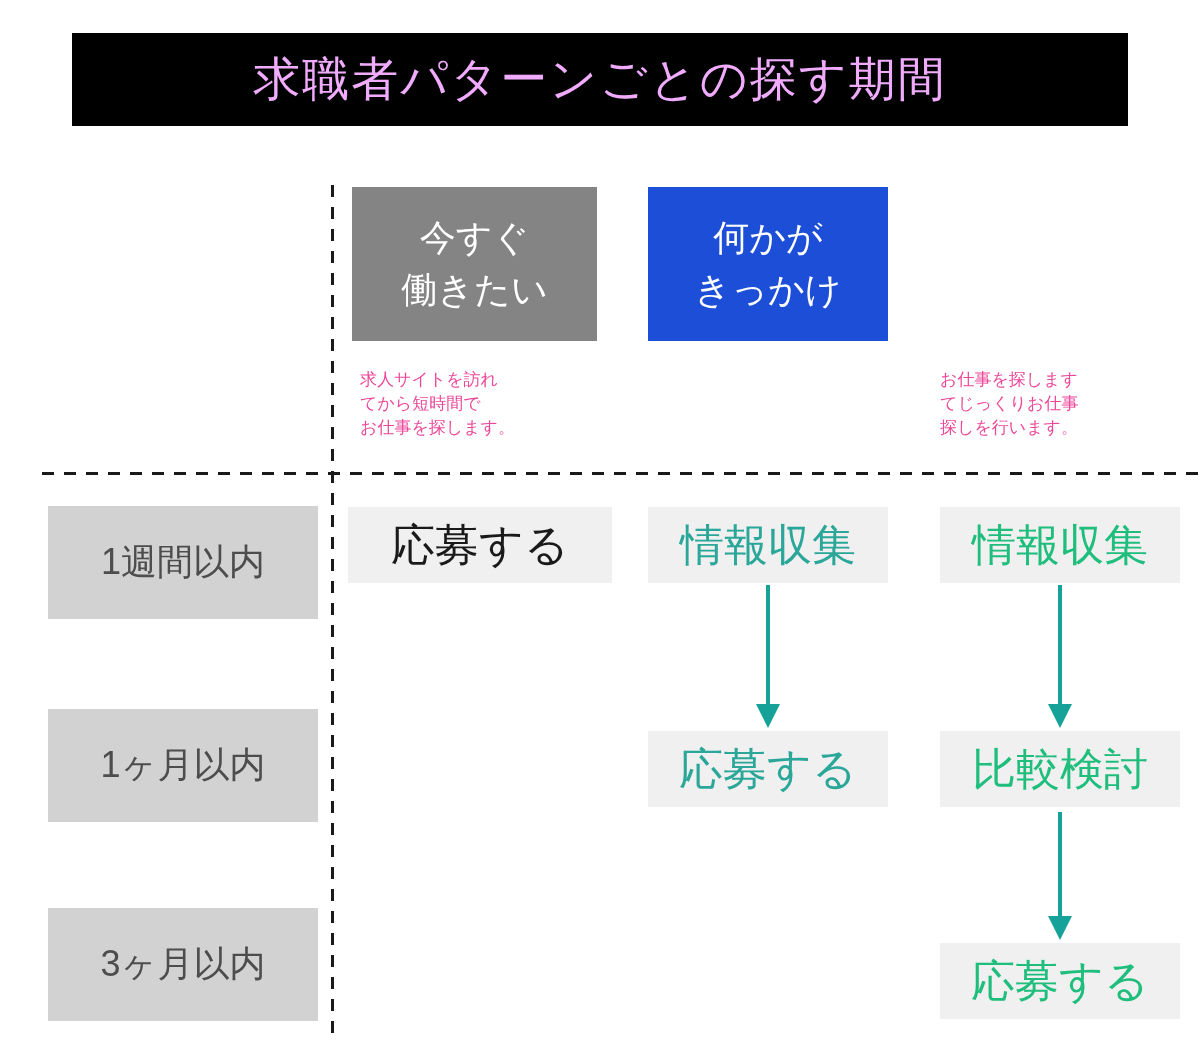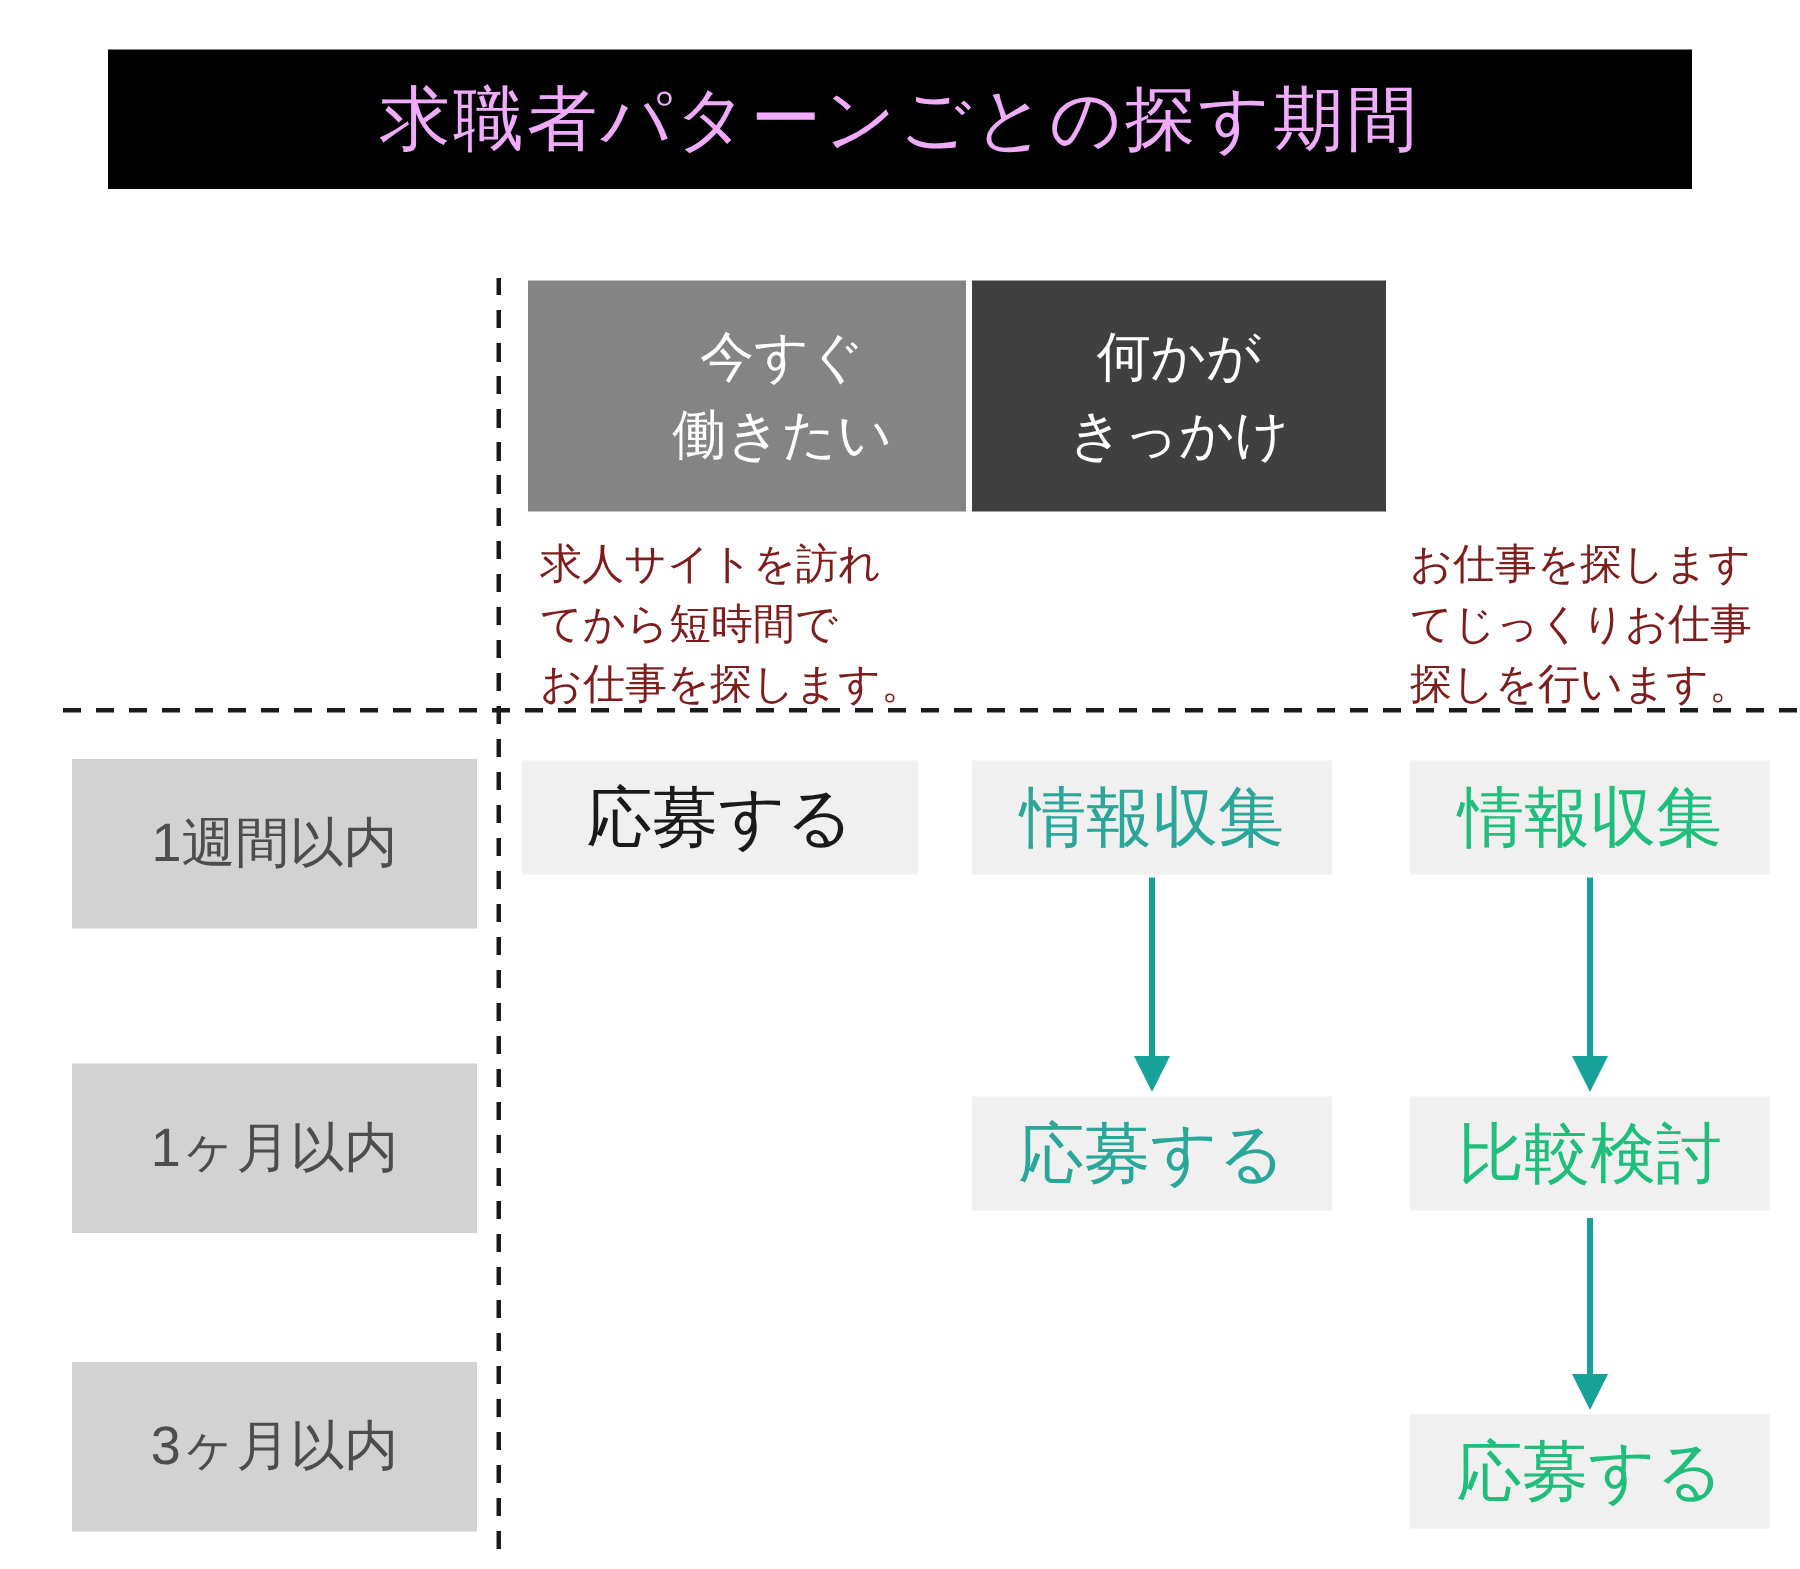--- a/index.html
+++ b/index.html
@@ -41,30 +41,30 @@
   .col-header {
     position: absolute;
     top: 187px; height: 154px;
     display: flex; align-items: center; justify-content: center;
     text-align: center;
     color: #ffffff;
     font-size: 36px;
     line-height: 1.45;
     white-space: pre-line;
   }
-  .col-header.c1 { left: 352px; width: 245px; background: #848484; padding-left: 47px; }
-  .col-header.c2 { left: 648px; width: 276px; background: #404040; text-align: center; }
+  .col-header.c1 { left: 352px; width: 245px; background: #848484; }
+  .col-header.c2 { left: 648px; width: 240px; background: #1d4ed8; text-align: center; }
   .col-header.c3 { left: 940px; width: 240px; background: #1fbe7d; }
   
   .col-desc {
     position: absolute;
-    top: 356px;
+    top: 368px;
     width: 260px;
-    color: #7f1d1d;
-    font-size: 28px;
+    color: #ec4899;
+    font-size: 17px;
     line-height: 1.42;
     white-space: pre-line;
   }
   .col-desc.c1 { left: 360px; }
   .col-desc.c3 { left: 940px; }
   
   .row-label {
     position: absolute;
     left: 48px; width: 270px; height: 113px;
     background: #d2d2d2;

